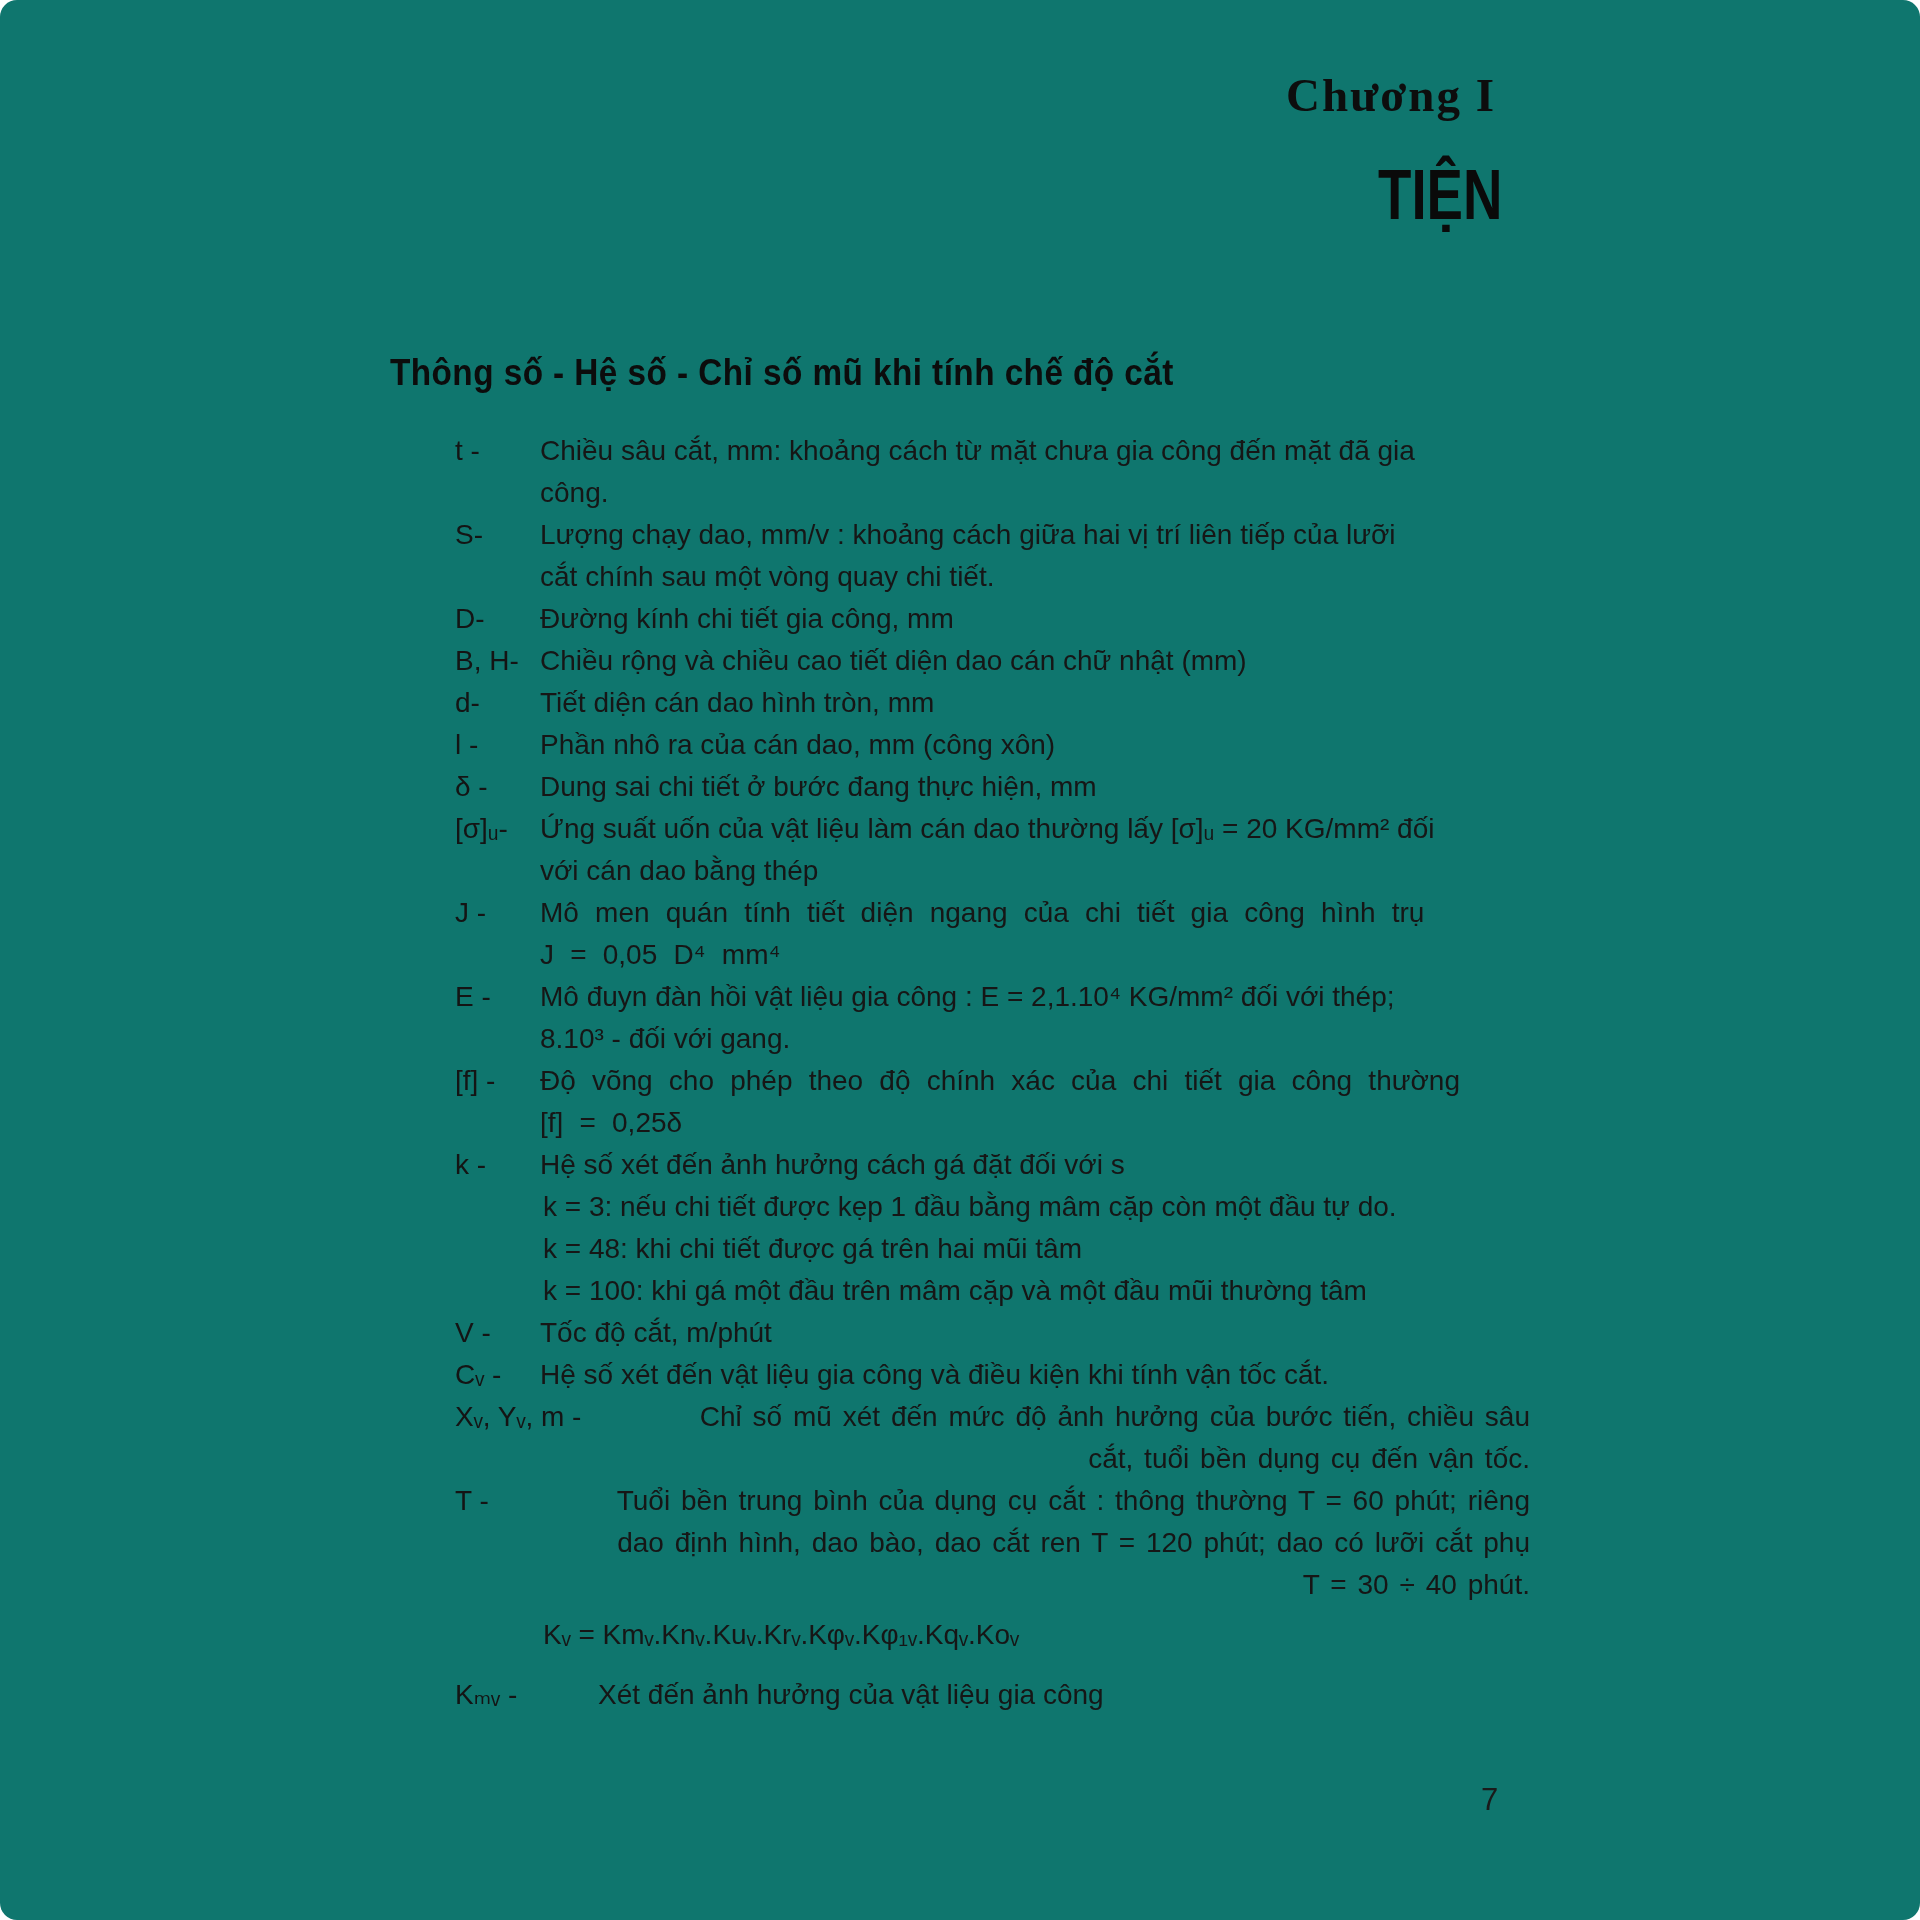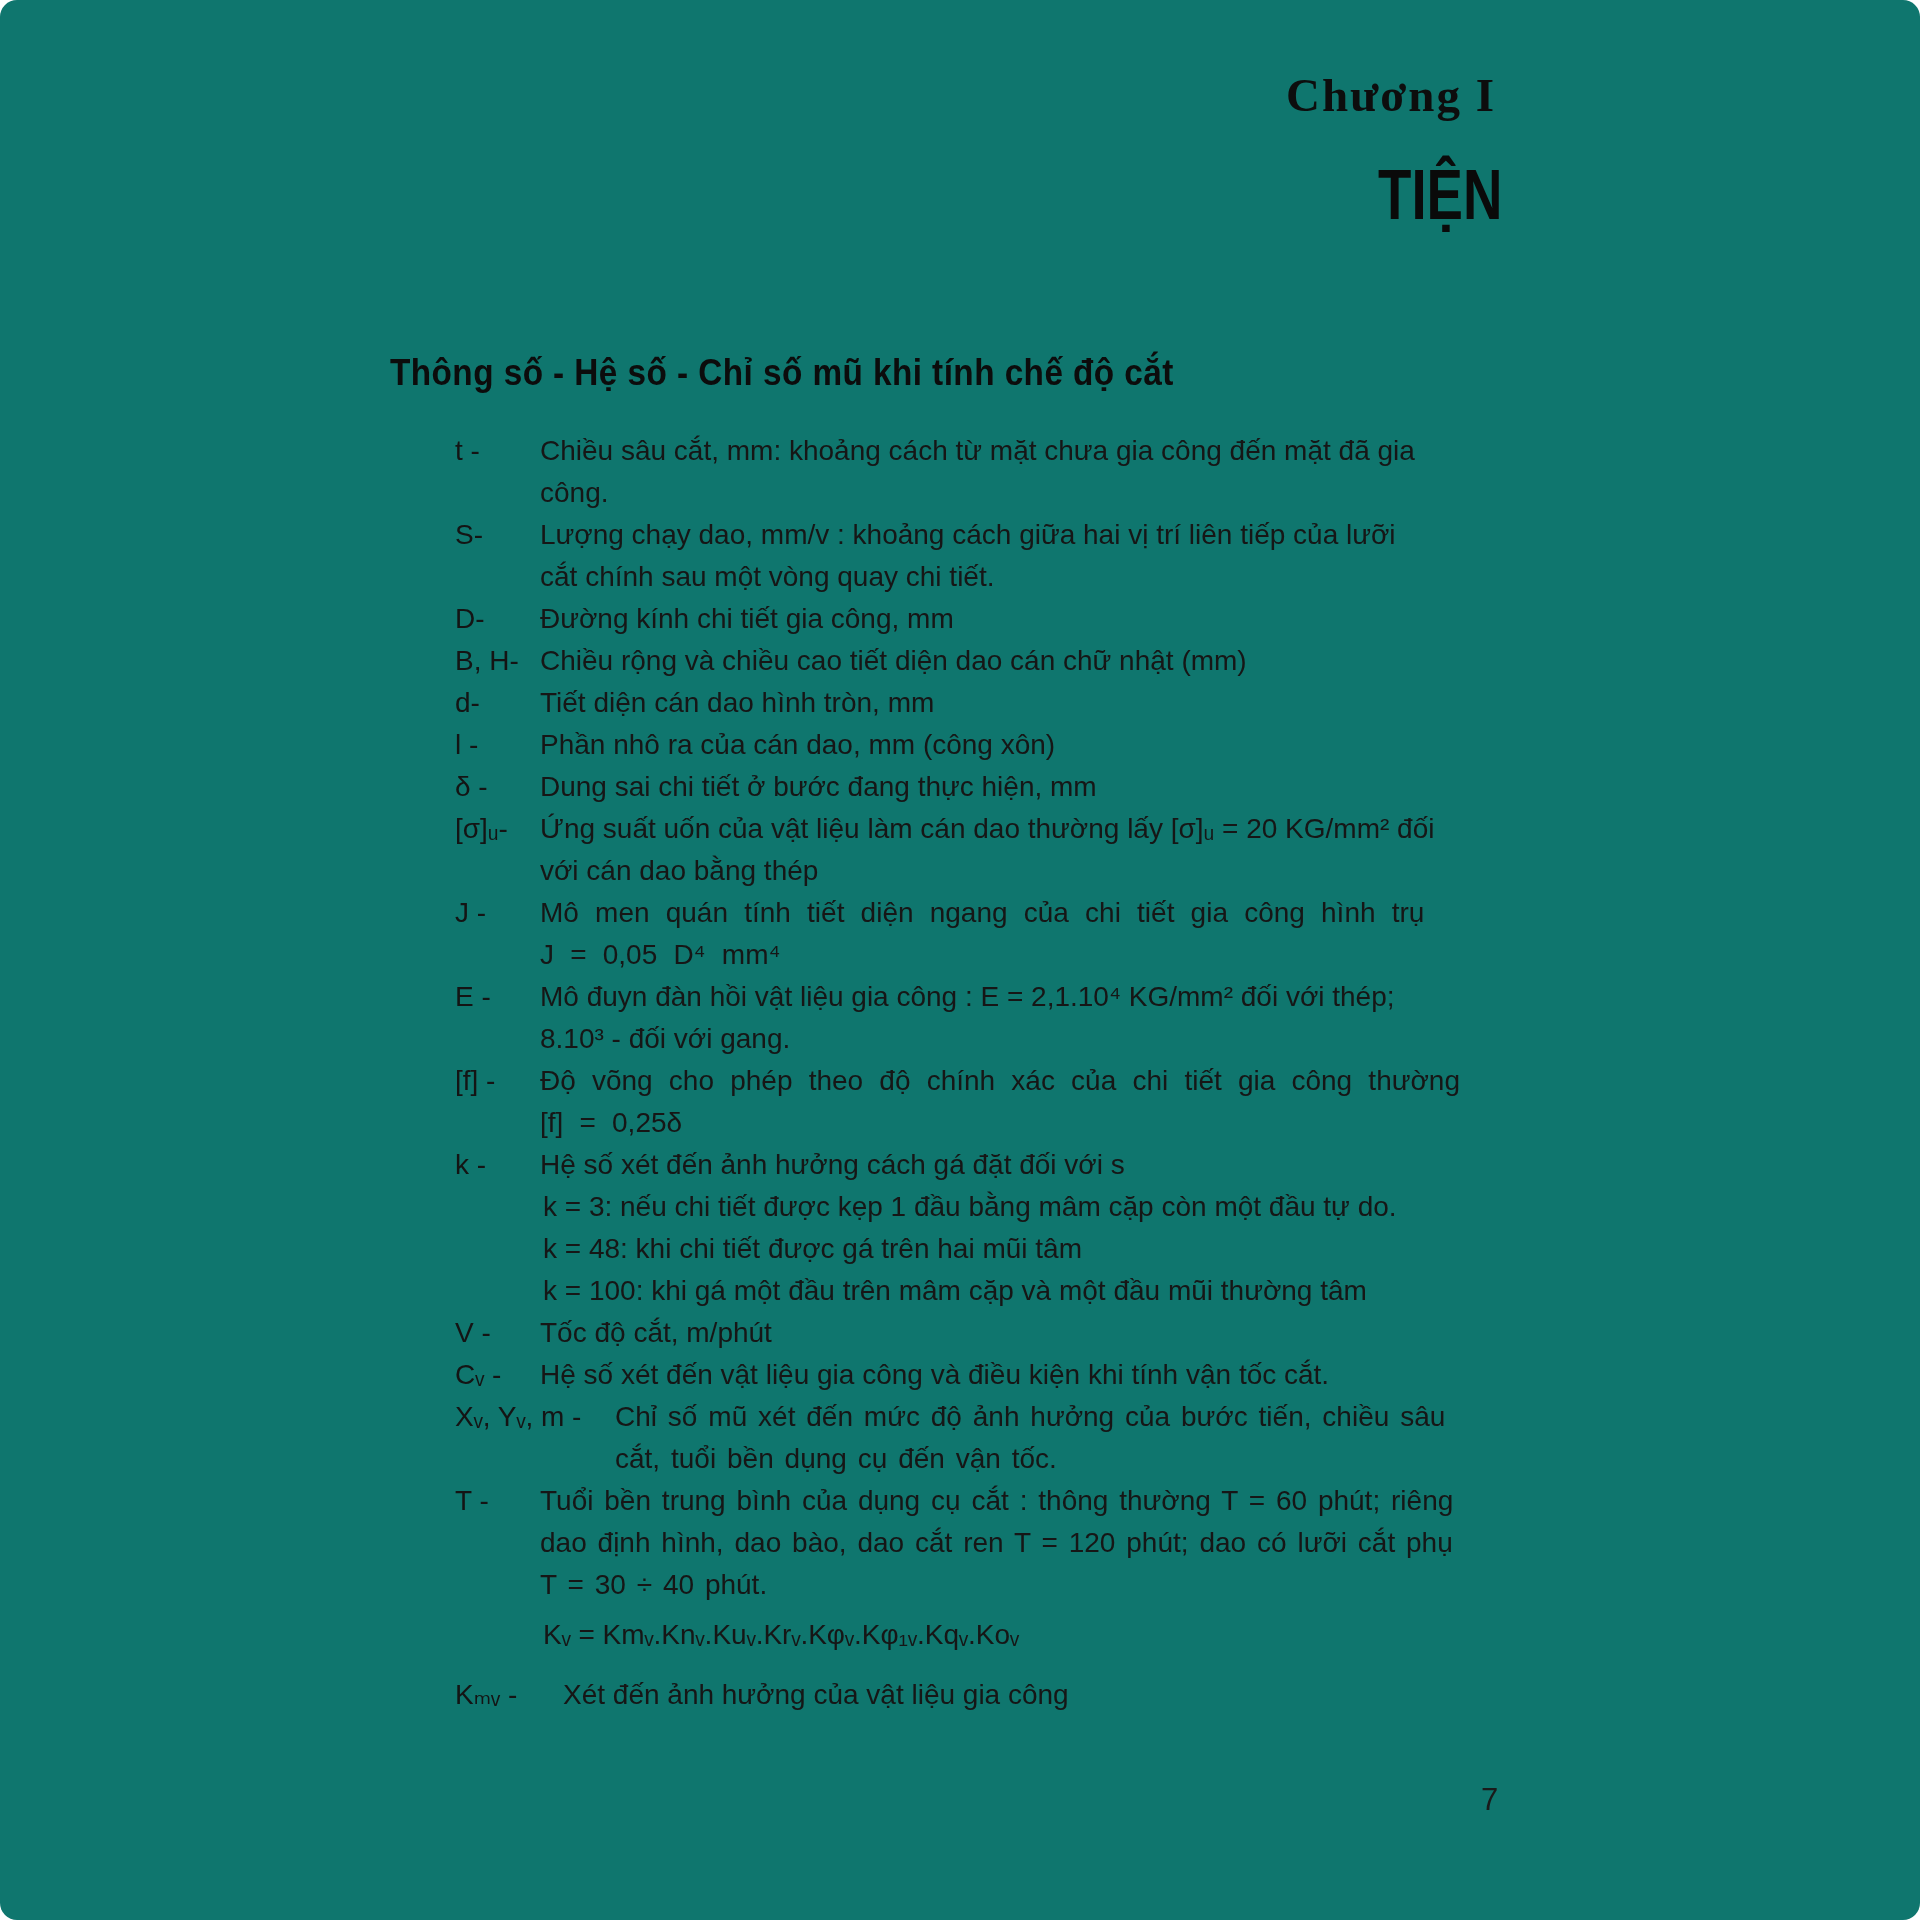--- a/index.html
+++ b/index.html
@@ -43,23 +43,23 @@
     flex:0 0 85px;white-space:nowrap;color:#141414;
   }
   .row.wide .lbl{flex:0 0 160px;}
   .row.med  .lbl{flex:0 0 108px;}
   .txt{
     flex:1 1 auto;white-space:pre-line;text-align:left;color:#161616;
   }
   .subrow{padding-left:88px;}
   .subrow .txt{flex:1 1 auto;}
   .ws1{word-spacing:0.30em;}
-  .ws2{word-spacing:0.11em;}
+  .ws2{word-spacing:0.11em;text-align:right;}
   .formula-row{margin-top:8px;}
-  .last-row{margin-top:18px;}
+  .last-row{margin-top:18px;gap:35px;}
 
   .page-number{
     position:absolute;top:1782px;left:1481px;
     font-size:31px;color:#1a1a1a;
   }
 </style>
 </head>
 <body>
 
 <div class="page">

